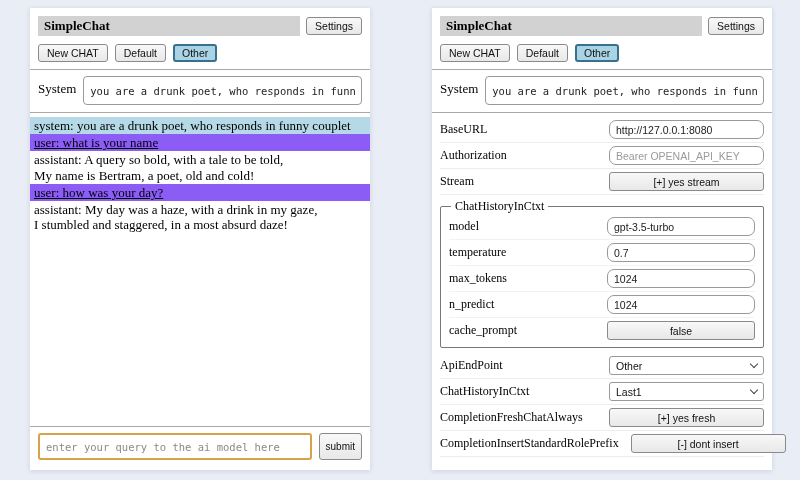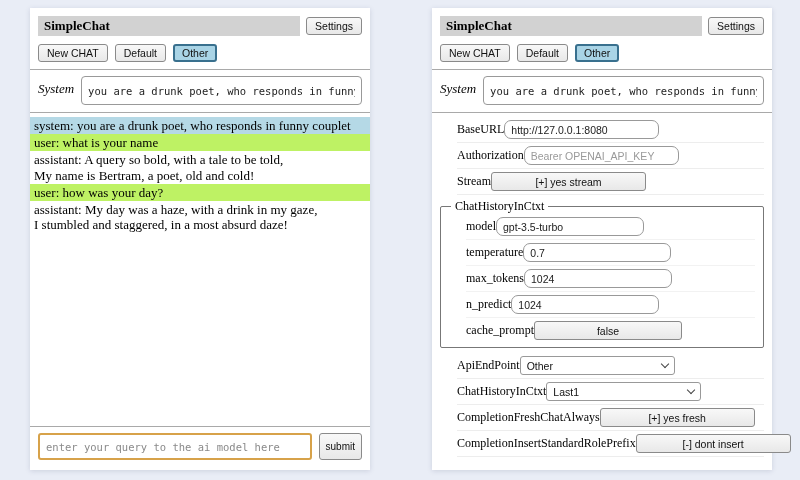--- a/index.html
+++ b/index.html
@@ -38,56 +38,55 @@
   .btn.active {
     background: #a9d4e6;
     border: 2px solid #39708e;
     padding: 1px 7px;
   }
 
   hr.sep { border: none; border-top: 1px solid #a9a9a9; margin: 5px 0 4px; width: 100%; }
 
   
   .system-row { display: flex; align-items: flex-start; gap: 7px; margin: 2px 8px 2px; font-size: 13px; }
-  .system-row label { padding-top: 5px; font-style: italic; }
+  .system-row label { padding-top: 5px; }
   .mono-input {
     flex: 1; border: 1px solid #999; border-radius: 4px;
     font-family: "DejaVu Sans Mono", monospace; font-size: 10.5px;
     padding: 5px 6px; height: 29px; color: #222; background: #fff;
     outline: none; min-width: 0;
   }
 
   
   .chat-log { font-size: 13px; color: #000; }
   .msg { padding: 1px 4px; white-space: pre-line; line-height: 1.17; }
   .msg.system    { background: #b5d9e6; }
-  .msg.user      { background: #bef264; }
+  .msg.user      { background: #8b5cf6; text-decoration: underline; }
   .msg.assistant { background: #ffffff; }
 
   .spacer { flex: 1; }
 
   
   .query-row { display: flex; gap: 7px; align-items: stretch; margin: 2px 8px 0; }
   .query-input {
     flex: 1; border: 1px solid #999; border-radius: 3px;
     font-family: "DejaVu Sans Mono", monospace; font-size: 10.5px;
     padding: 4px 6px; height: 27px; color: #222; background: #fff;
     outline: none; min-width: 0;
   }
   .query-input.focused { border: 2px solid #d7a24a; }
   .query-input::placeholder { color: #8a8a8a; }
   .submit-btn { height: 27px; padding: 2px 6px; font-size: 10px; }
 
   
   .settings { margin: 0 8px; font-size: 12px; }
   .srow {
-    display: flex; align-items: center; 
-    gap: 0; padding: 3px 0; border-bottom: 1px solid #ededed;
+    display: flex; align-items: center; justify-content: space-between;
+    gap: 12px; padding: 3px 0; border-bottom: 1px solid #ededed;
     min-height: 23px;
-    margin-left: 17px;
   }
   .srow .lbl { white-space: nowrap; color: #000; }
   .ctrl { width: 155px; flex: none; }
   input.ctrl {
     border: 1px solid #999; border-radius: 7px; height: 19px;
     font-family: "Liberation Sans", sans-serif; font-size: 10.5px;
     padding: 2px 6px; color: #222; outline: none;
   }
   input.ctrl::placeholder { color: #9a9a9a; }
   button.ctrl { height: 19px; padding: 2px 16px; }

